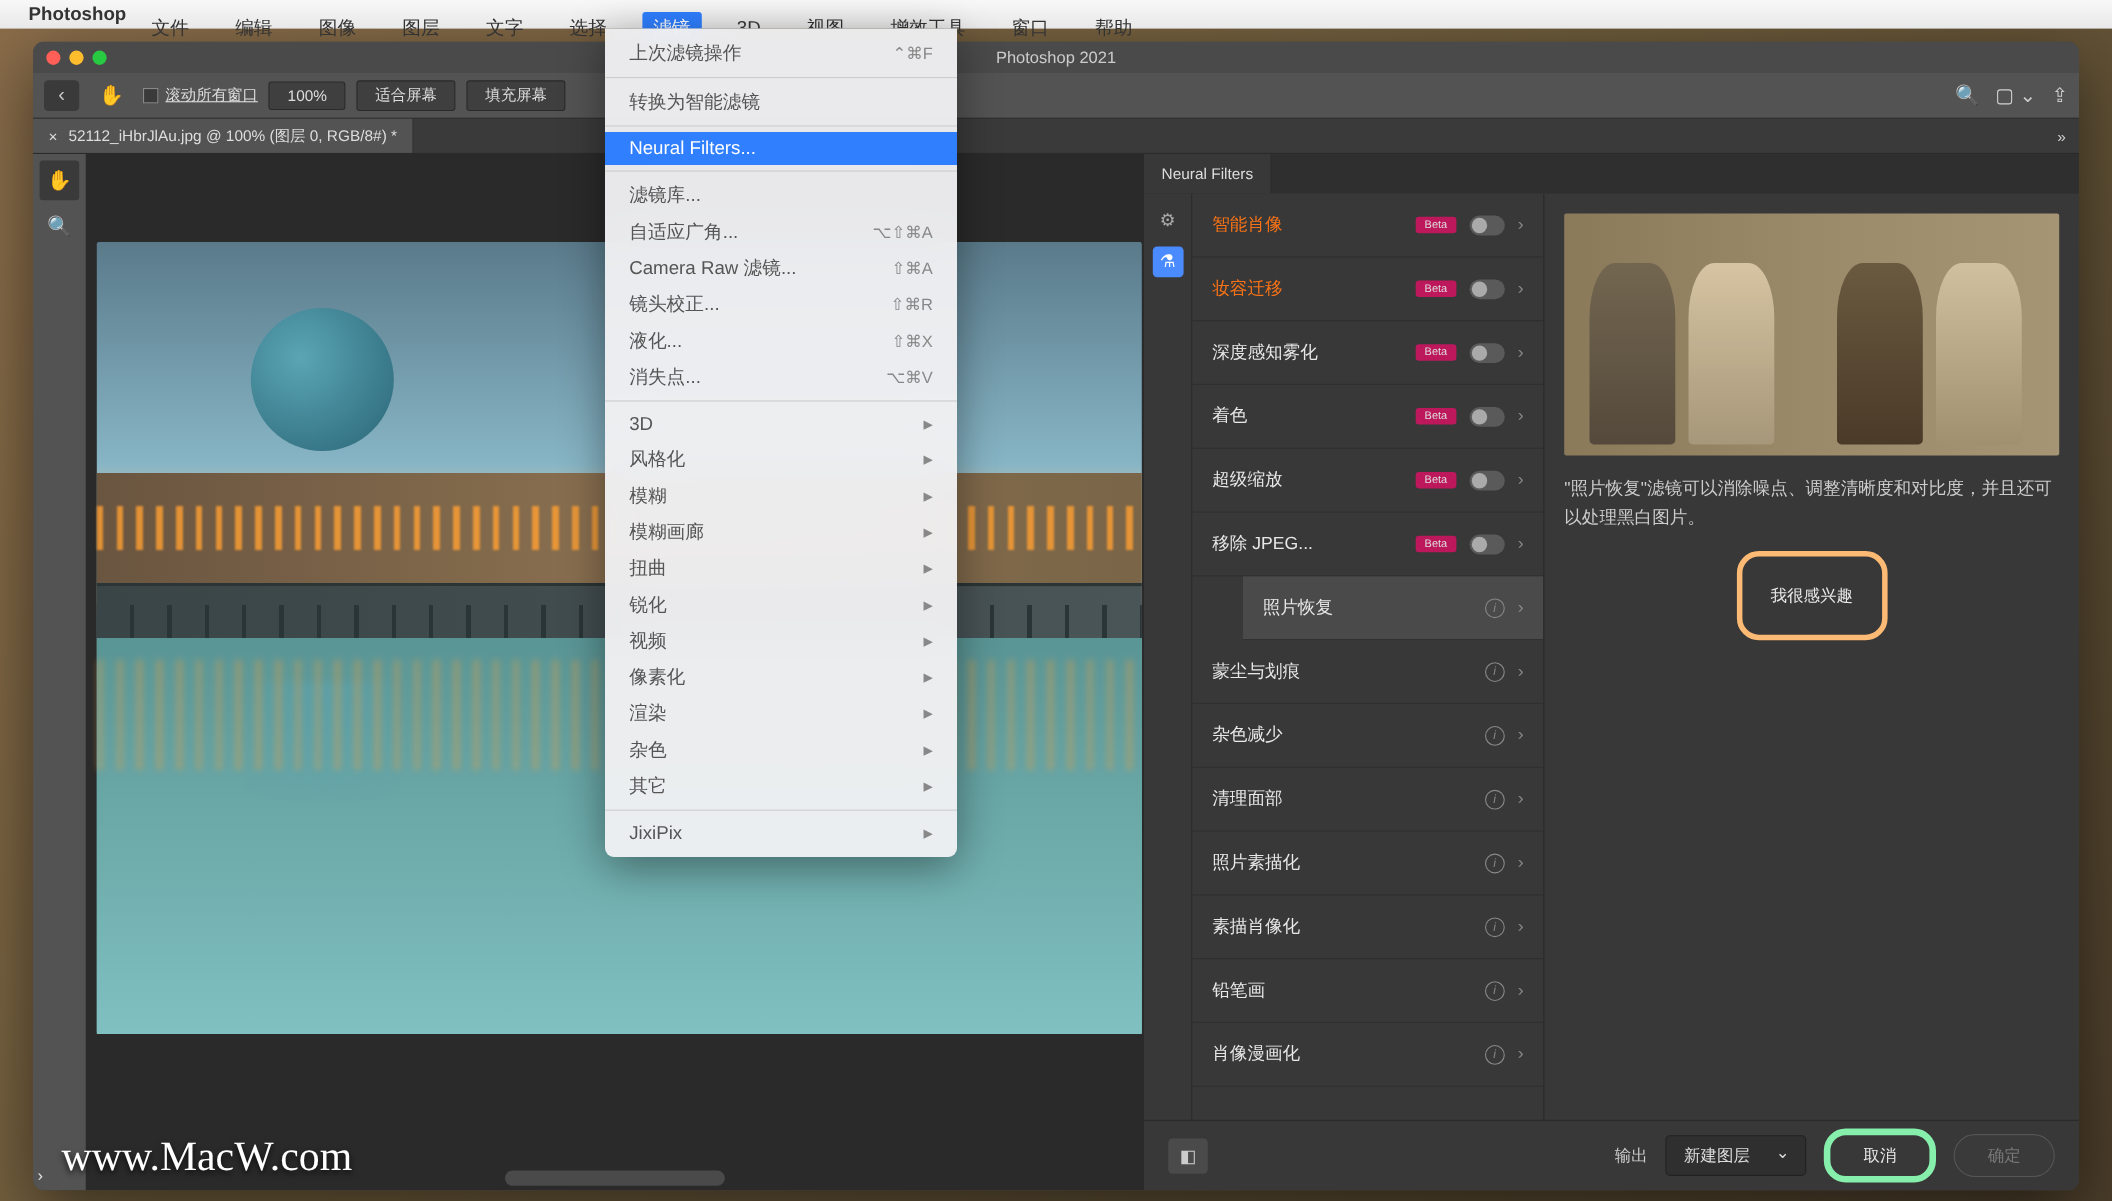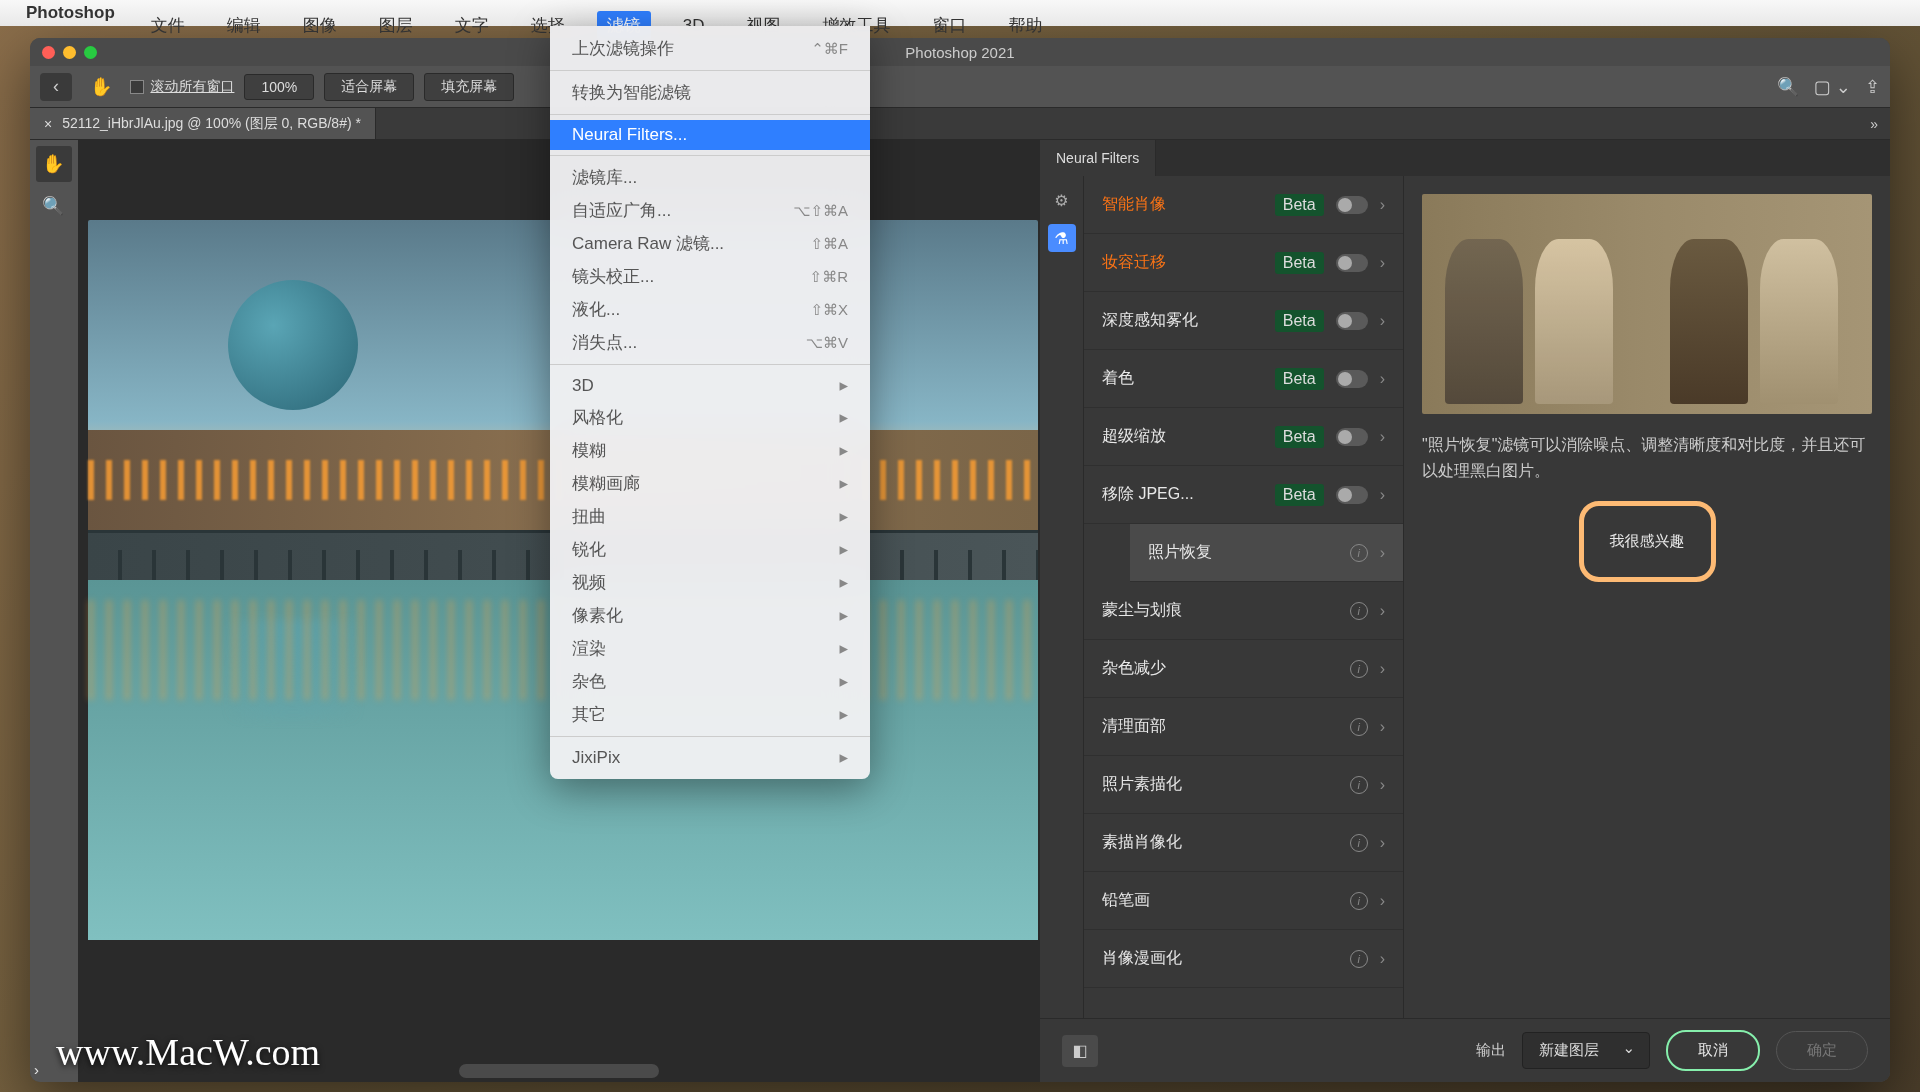--- a/index.html
+++ b/index.html
@@ -1,21 +1,21 @@
 <!DOCTYPE html>
 <html><head>
   <meta charset="utf-8">
   <style>
     * { margin: 0; padding: 0; box-sizing: border-box; font-family: -apple-system, "Helvetica Neue", Arial, sans-serif; }
     body { background: linear-gradient(135deg, #8a6d4a 0%, #6b5a3a 50%, #4a3d2a 100%); width: 1920px; height: 1092px; overflow: hidden; position: relative; }
     
     
     .menubar { position: absolute; top: 0; left: 0; right: 0; height: 26px; background: linear-gradient(#f8f8f8, #e8e8e8); display: flex; align-items: center; padding: 0 12px; font-size: 17px; color: #333; z-index: 100; }
     .menubar .apple { margin-right: 14px; font-size: 18px; }
-    .menubar .app-name { font-weight: 600; margin-right: 26px; }
+    .menubar .app-name { font-weight: 600; margin-right: 13px; }
     .menubar .menu-item { margin-right: 22px; padding: 3px 10px; cursor: default; margin-top: 25px; }
     .menubar .menu-item.active { background: #2f7fff; color: white; border-radius: 3px; }
     
     
     .app-window { position: absolute; top: 38px; left: 30px; right: 30px; bottom: 10px; background: #4a4a4a; border-radius: 10px; overflow: hidden; box-shadow: 0 20px 60px rgba(0,0,0,0.5); }
     
     
     .titlebar { height: 28px; background: #4a4a4a; display: flex; align-items: center; padding: 0 12px; position: relative; }
     .traffic-lights { display: flex; gap: 8px; }
     .traffic-light { width: 13px; height: 13px; border-radius: 50%; }
@@ -71,21 +71,21 @@
     .filter-sidebar { width: 44px; background: #383838; border-right: 1px solid #2a2a2a; display: flex; flex-direction: column; align-items: center; padding-top: 10px; gap: 10px; }
     .fs-icon { width: 28px; height: 28px; display: flex; align-items: center; justify-content: center; color: #aaa; font-size: 16px; border-radius: 4px; }
     .fs-icon.active { background: #4a8cff; color: white; }
     
     
     .filter-list { width: 320px; background: #383838; border-right: 1px solid #2a2a2a; overflow-y: auto; }
     .filter-item { height: 58px; display: flex; align-items: center; padding: 0 18px; gap: 12px; border-bottom: 1px solid #2f2f2f; cursor: pointer; }
     .filter-item.selected { background: #4a4a4a; margin-left: 46px; }
     .filter-item.dimmed .fi-name { color: #f97316; }
     .fi-name { flex: 1; color: #e8e8e8; font-size: 16px; }
-    .fi-beta { padding: 2px 8px; font-size: 16px; background: #14532d; color: #ddd; border-radius: 3px; }
+    .fi-beta { padding: 2px 8px; font-size: 10px; background: #be185d; color: #ddd; border-radius: 3px; }
     .fi-toggle { width: 32px; height: 18px; background: #5a5a5a; border-radius: 9px; position: relative; }
     .fi-toggle::after { content: ''; position: absolute; width: 14px; height: 14px; background: #aaa; border-radius: 50%; top: 2px; left: 2px; }
     .fi-info { width: 18px; height: 18px; border: 1px solid #888; border-radius: 50%; display: flex; align-items: center; justify-content: center; color: #888; font-size: 11px; font-style: italic; }
     .fi-chevron { color: #888; font-size: 16px; }
     
     
     .detail-pane { flex: 1; padding: 18px; display: flex; flex-direction: column; gap: 18px; }
     .preview-img { width: 100%; height: 220px; background: linear-gradient(90deg, #8a7a5a 0%, #9a8a6a 50%, #a59575 100%); border-radius: 2px; display: flex; }
     .preview-half { flex: 1; position: relative; }
     .preview-half.left { filter: sepia(40%) contrast(0.85); }
@@ -96,21 +96,21 @@
     .interest-btn { align-self: center; padding: 26px 26px; border: 5px solid #fdba74; border-radius: 20px; color: #e8e8e8; font-size: 15px; background: transparent; cursor: pointer; }
     
     
     .np-footer { height: 64px; border-top: 1px solid #2a2a2a; display: flex; align-items: center; padding: 0 22px; gap: 16px; }
     .footer-icon { width: 36px; height: 32px; background: #4a4a4a; border-radius: 4px; display:flex; align-items:center; justify-content:center; color:#ccc; }
     .footer-spacer { flex: 1; }
     .footer-label { color: #ccc; font-size: 15px; }
     .output-select { padding: 8px 50px 8px 16px; background: #2f2f2f; color: #ddd; font-size: 15px; border: 1px solid #222; border-radius: 4px; position: relative; }
     .output-select::after { content: '⌄'; position: absolute; right: 14px; top: 6px; }
     .pill-btn { padding: 9px 30px; border-radius: 20px; font-size: 15px; cursor: pointer; }
-    .pill-cancel { border: 2px solid #86efac; color: #e8e8e8; background: transparent; }
+    .pill-cancel { border: 6px solid #86efac; color: #e8e8e8; background: transparent; }
     .pill-ok { border: 1px solid #555; color: #777; background: #3a3a3a; }
     
     
     .dropdown { position: absolute; top: 26px; left: 550px; width: 320px; background: rgba(240,240,242,0.96); backdrop-filter: blur(20px); border-radius: 0 0 8px 8px; box-shadow: 0 10px 40px rgba(0,0,0,0.4); padding: 6px 0; z-index: 200; font-size: 17px; }
     .dd-item { padding: 5px 22px; display: flex; align-items: center; color: #555; cursor: default; }
     .dd-item.enabled { color: #222; }
     .dd-item.highlighted { background: #2f7fff; color: white; }
     .dd-item .shortcut { margin-left: auto; color: #888; font-size: 15px; }
     .dd-item .submenu-arrow { margin-left: auto; color: #888; }
     .dd-sep { height: 1px; background: #ccc; margin: 5px 0; }

